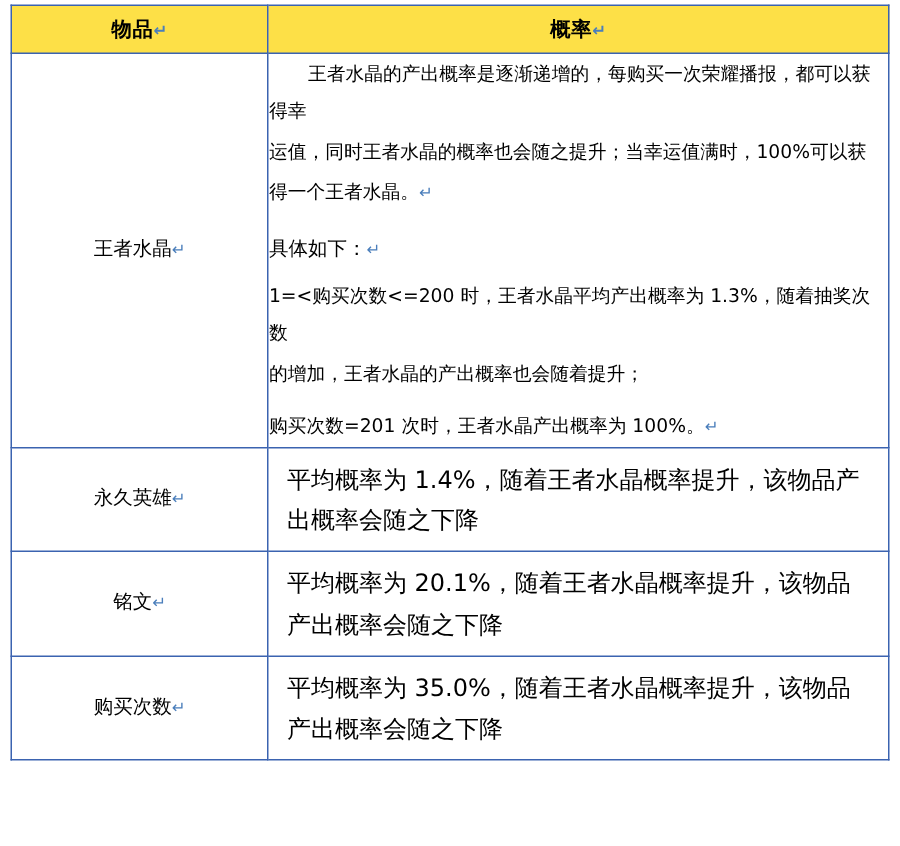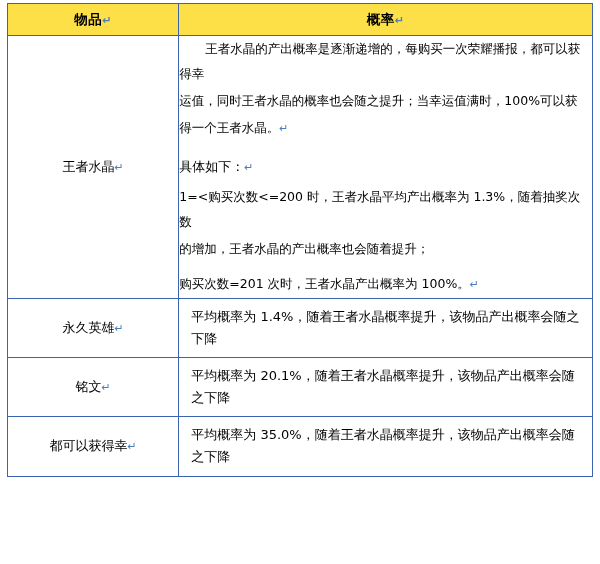--- a/index.html
+++ b/index.html
@@ -49,21 +49,21 @@
     line-height: 1.6;
   }
   .prob-cell {
     font-size: 12.5px;
     line-height: 2.0;
     padding: 6px 12px 6px 14px;
   }
   .prob-cell.small-row {
     line-height: 1.7;
     padding: 7px 10px 7px 12px;
-    font-size: 13px;
+    font-size: 16px;
   }
   .red {
     color: #000000;
     font-weight: normal;
   }
   .para {
     margin: 0 0 2px 0;
     text-indent: 0;
   }
   .para.first {
@@ -131,19 +131,19 @@
 
       <tr>
         <td class="item-cell"><span>永久英雄</span><span class="pilcrow">↵</span></td>
         <td class="prob-cell small-row"><span>平均概率为 1.4%，随着王者水晶概率提升，该物品产出概率会随之下降</span></td>
       </tr>
       <tr>
         <td class="item-cell"><span>铭文</span><span class="pilcrow">↵</span></td>
         <td class="prob-cell small-row"><span>平均概率为 20.1%，随着王者水晶概率提升，该物品产出概率会随之下降</span></td>
       </tr>
       <tr>
-        <td class="item-cell"><span>都可以获得幸</span><span class="pilcrow">↵</span></td>
+        <td class="item-cell"><span>购买次数</span><span class="pilcrow">↵</span></td>
         <td class="prob-cell small-row"><span>平均概率为 35.0%，随着王者水晶概率提升，该物品产出概率会随之下降</span></td>
       </tr>
 
     </tbody>
   </table>
 </div>
 
 </body></html>

